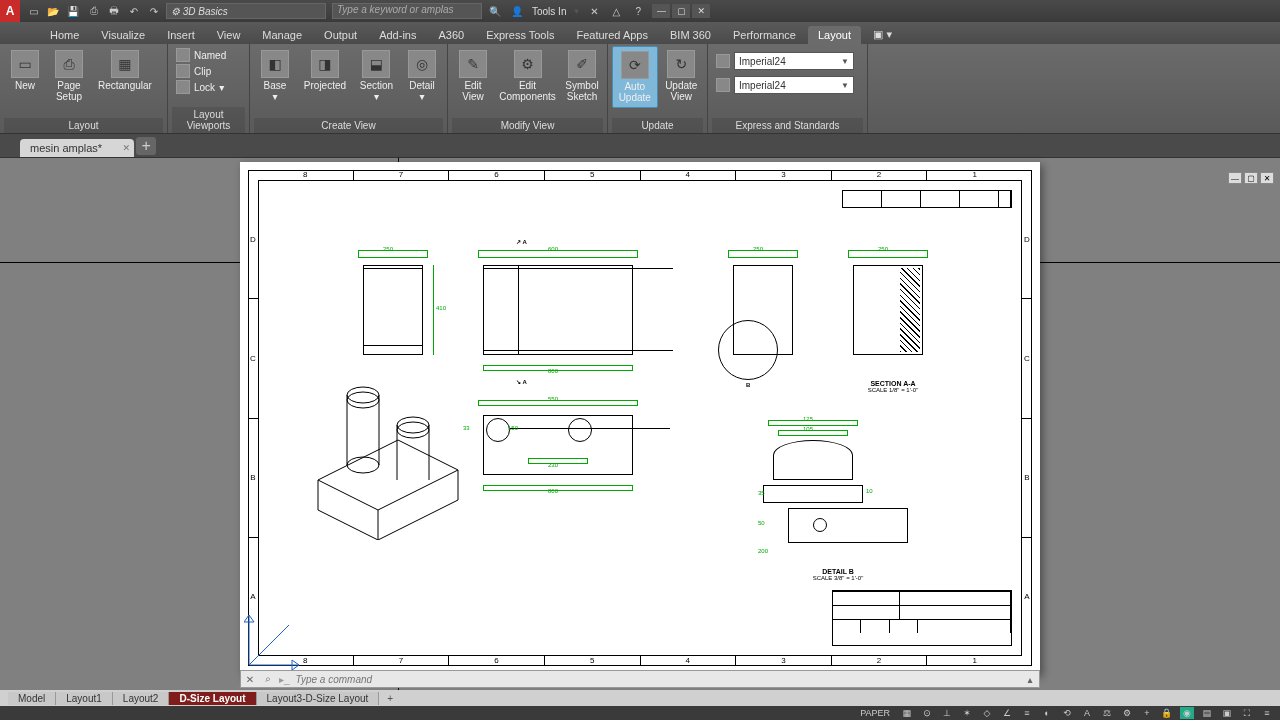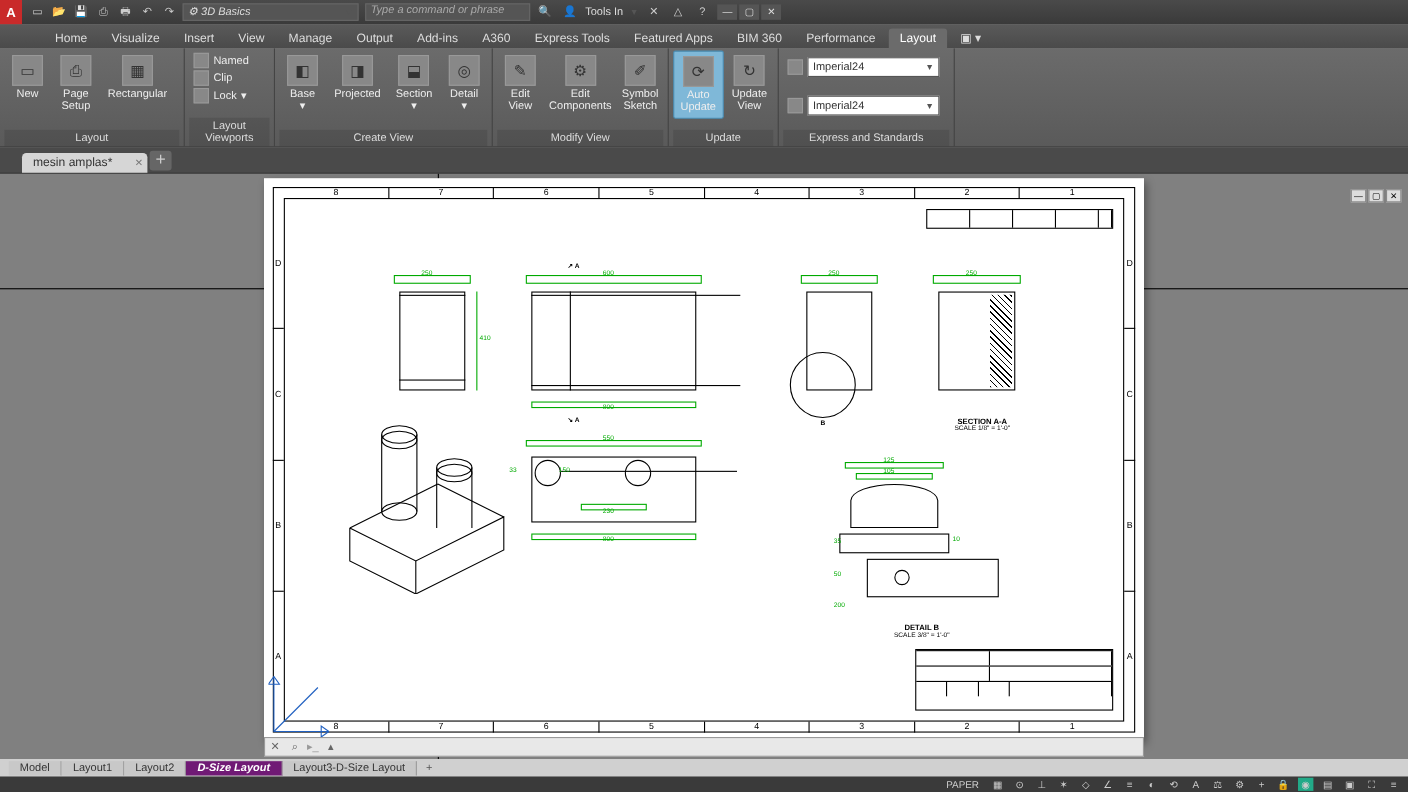--- a/index.html
+++ b/index.html
@@ -90,21 +90,21 @@
 
 .cmdbar { position: absolute; left: 240px; width: 800px; bottom: 22px; height: 18px; background: #e8e8e8; display: flex; align-items: center; font-size: 10px; border: 1px solid #999; }
 .cmdbar .x { width: 18px; text-align: center; color: #666; cursor: pointer; }
 .cmdbar .lens { width: 18px; text-align: center; color: #666; }
 .cmdbar input { flex: 1; border: none; background: transparent; font-style: italic; font-size: 10px; color: #888; outline: none; padding: 0 4px; }
 .cmdbar .up { width: 18px; text-align: center; color: #666; cursor: pointer; }
 
 
 .layouttabs { position: absolute; left: 0; right: 0; bottom: 14px; height: 16px; background: #d0d0d0; display: flex; align-items: center; padding-left: 8px; gap: 0; font-size: 10px; }
 .ltab { padding: 1px 10px; background: #c8c8c8; border-right: 1px solid #999; cursor: pointer; color: #333; }
-.ltab.active { background: #701a75; color: #fff; font-weight: bold; font-style: italic; }
+.ltab.active { background: #7f1d1d; color: #fff; font-weight: bold; }
 .ltab-add { padding: 1px 8px; cursor: pointer; color: #555; }
 
 
 .statusbar { position: absolute; left: 0; right: 0; bottom: 0; height: 14px; background: #3a3a3a; display: flex; align-items: center; justify-content: flex-end; gap: 6px; padding: 0 6px; font-size: 9px; color: #ccc; }
 .sb-item { cursor: pointer; width: 14px; height: 12px; display: flex; align-items: center; justify-content: center; }
 .sb-text { padding: 0 4px; }
 </style>
 </head>
 <body>
 
@@ -117,21 +117,21 @@
     <div class="qat-btn">⎙</div>
     <div class="qat-btn">🖶</div>
     <div class="qat-btn">↶</div>
     <div class="qat-btn">↷</div>
     <div class="workspace-dd">
       <span>⚙ <span>3D Basics</span></span>
       <span class="dd-arrow">▼</span>
     </div>
   </div>
   <div class="title-right">
-    <div class="search-box">Type a command or phrase</div>
+    <div class="search-box">Type a keyword or amplas</div>
     <div class="qat-btn">🔍</div>
     <div class="qat-btn">👤</div>
     <span style="font-size:10px;color:#ddd">Tools In</span>
     <span class="dd-arrow">▼</span>
     <div class="qat-btn">✕</div>
     <div class="qat-btn">△</div>
     <div class="qat-btn">?</div>
     <div class="win-btns">
       <div class="win-btn">—</div>
       <div class="win-btn">▢</div>
@@ -237,21 +237,21 @@
         </div>
       <div class="rbtn">
           <div class="rbtn-icon">↻</div>
           <div class="rbtn-label"><span>Update</span><span class="sub">View</span></div>
         </div>
     </div>
     <div class="panel-title">Update</div>
   </div>
   <div class="panel" style="width:160px">
     <div class="panel-body">
-      <div class="small-stack" style="gap:17px;padding-top:6px">
+      <div class="small-stack" style="gap:6px;padding-top:6px">
         <div style="display:flex;gap:4px;align-items:center">
             <div class="small-icon"></div>
             <div class="dd-field">
               <span>Imperial24</span>
               <span class="dd-arrow">▼</span>
             </div>
           </div>
         <div style="display:flex;gap:4px;align-items:center">
             <div class="small-icon"></div>
             <div class="dd-field">
@@ -436,20 +436,21 @@
             <polyline points="55,55 48,50 48,60 55,55"></polyline>
           </g>
         </svg>
     </div>
   </div>
 
   <div class="cmdbar" style="bottom:2px">
     <div class="x">✕</div>
     <div class="lens">⌕</div>
     <span style="color:#999;padding:0 2px">▸_</span>
+    <input placeholder="Type a command" style="">
     <div class="up">▴</div>
   </div>
 </div>
 
 <div class="layouttabs">
   <div class="ltab">Model</div>
   <div class="ltab">Layout1</div>
   <div class="ltab">Layout2</div>
   <div class="ltab active">D-Size Layout</div>
   <div class="ltab">Layout3-D-Size Layout</div>

